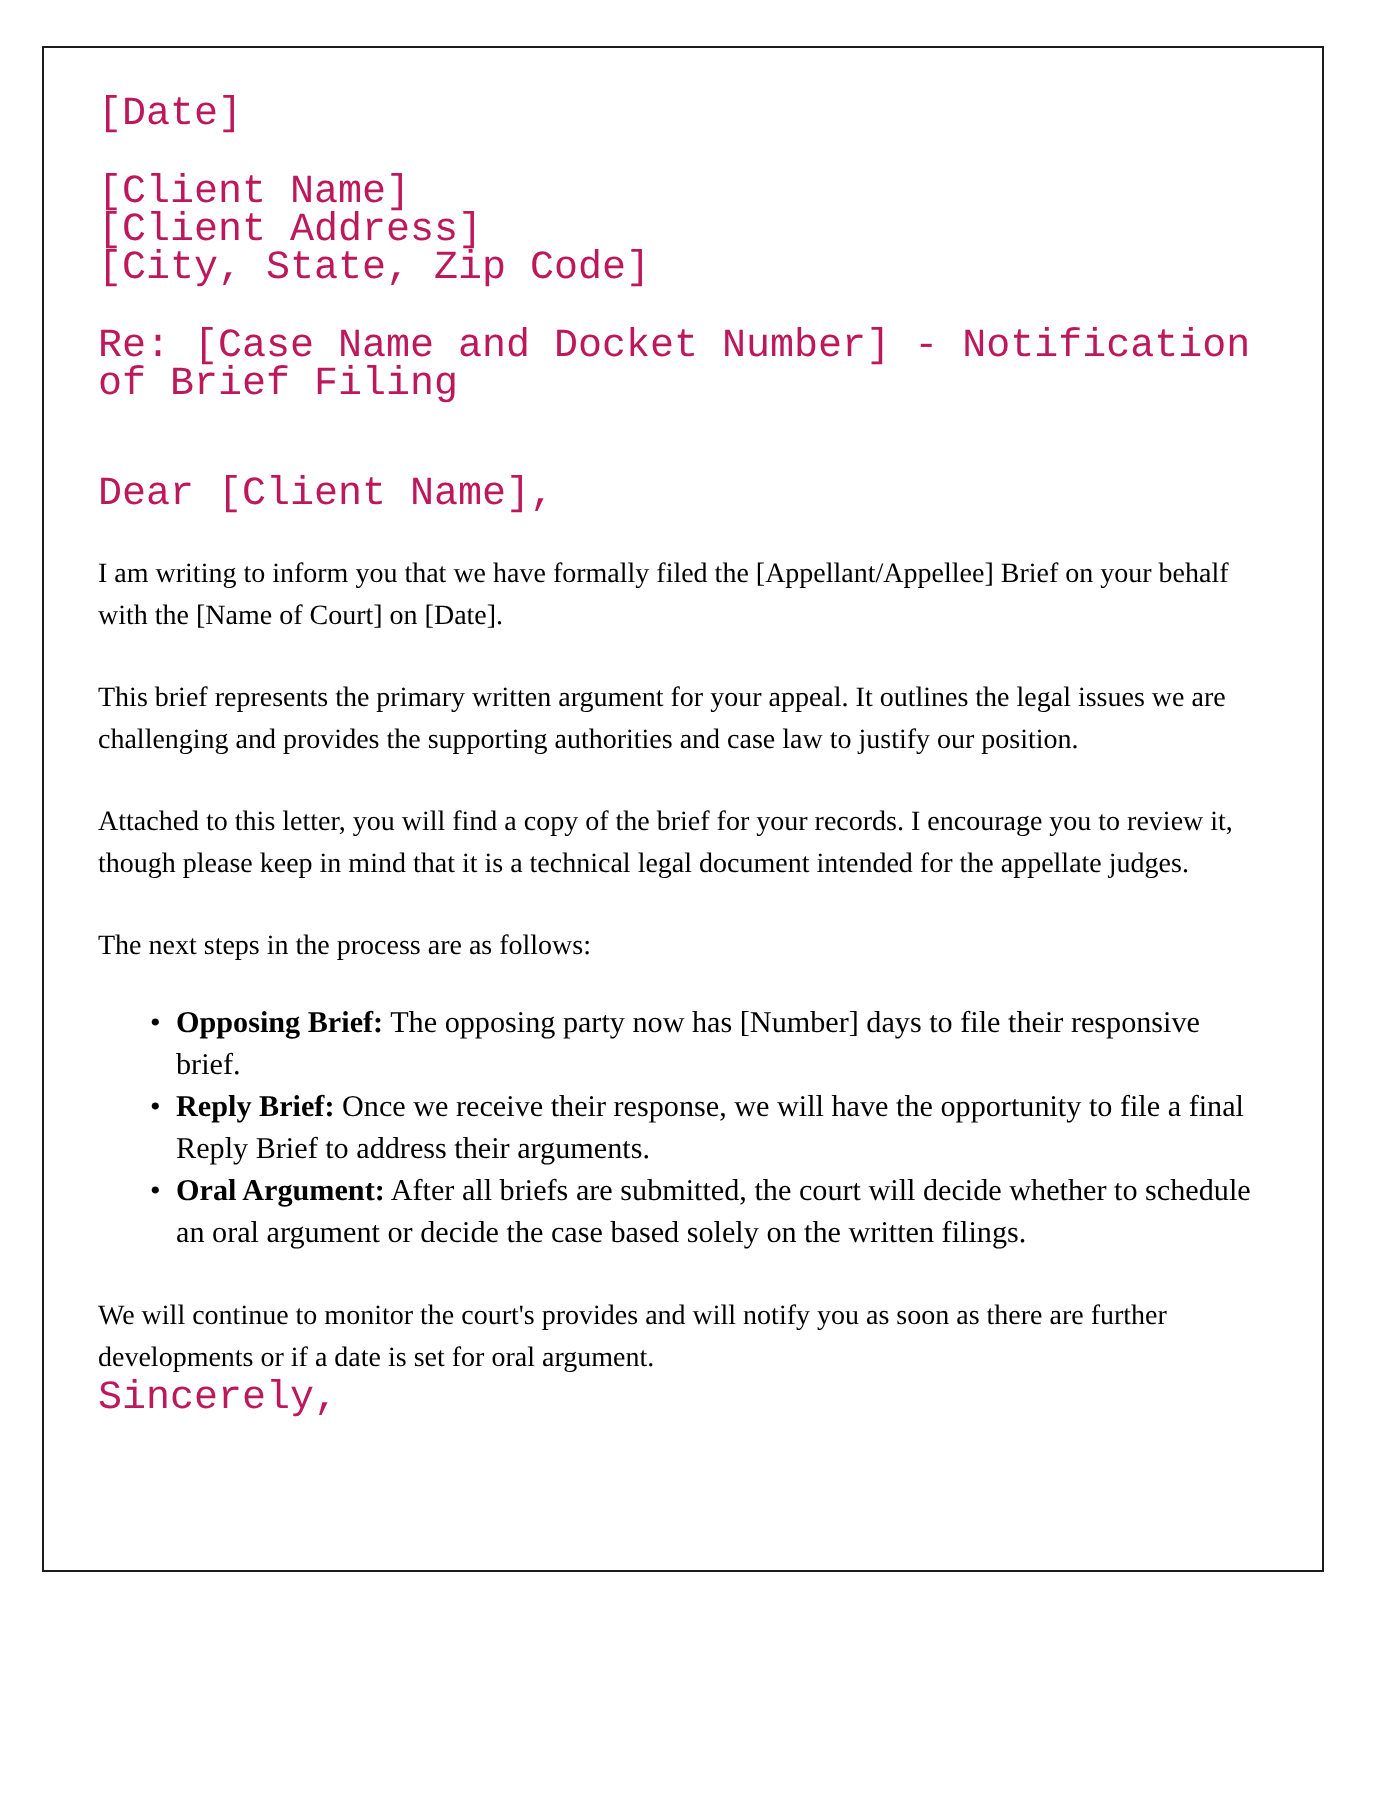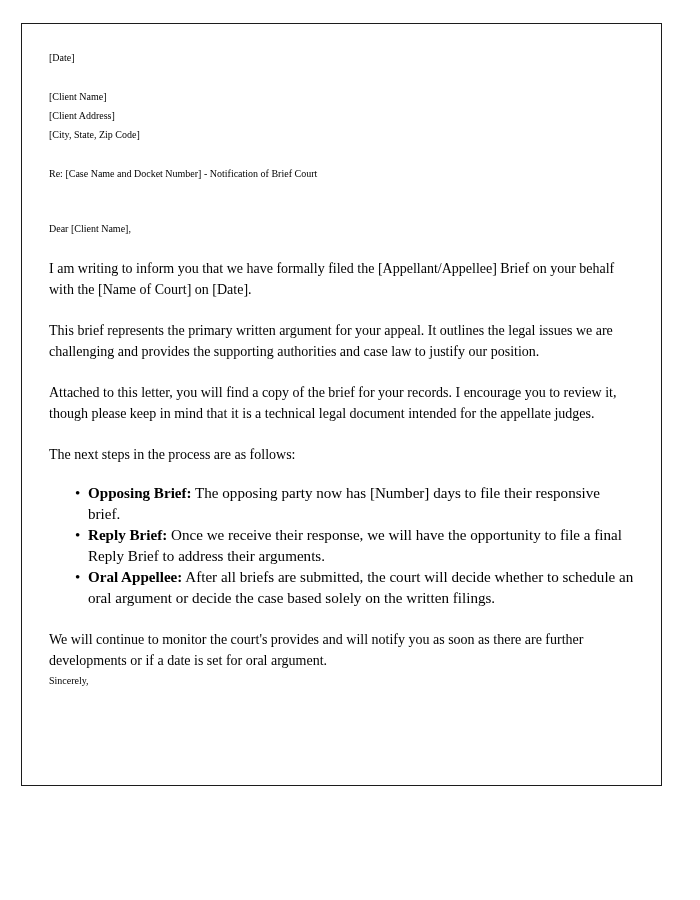--- a/index.html
+++ b/index.html
@@ -28,24 +28,25 @@
   }
 
   .letter {
     position: absolute;
     left: 27px;
     top: 24px;
     width: 585px;
   }
 
   .line {
-    font-size: 10px;
+    font-size: 20px;
     line-height: 19px;
-    color: #000000;
+    color: #be185d;
     white-space: pre-wrap;
+    font-family: Liberation Mono, monospace;
   }
 
   
   .blk-date        { margin-top: 0px; }
   .blk-address     { margin-top: 20px; }
   .blk-re          { margin-top: 20px; }
   .blk-salutation  { margin-top: 36px; }
   .blk-para        { margin-top: 20px; }
   .blk-list        { margin-top: 18px; }
   .blk-sincerely   { }
@@ -90,21 +91,21 @@
       <div class="line">[Date]</div>
     </div>
 
     <div class="blk-address">
       <div class="line">[Client Name]</div>
       <div class="line">[Client Address]</div>
       <div class="line">[City, State, Zip Code]</div>
     </div>
 
     <div class="blk-re">
-      <div class="line">Re: [Case Name and Docket Number] - Notification of Brief Court</div>
+      <div class="line">Re: [Case Name and Docket Number] - Notification of Brief Filing</div>
     </div>
 
     <div class="blk-salutation">
       <div class="line">Dear [Client Name],</div>
     </div>
 
     <div class="blk-para">
       <p class="para">I am writing to inform you that we have formally filed the [Appellant/Appellee] Brief on your behalf with the [Name of Court] on [Date].</p>
     </div>
 
@@ -122,21 +123,21 @@
 
     <div class="blk-list">
       <ul class="steps">
         <li>
           <span class="bullet">•</span><b>Opposing Brief:</b><span> The opposing party now has [Number] days to file their responsive brief.</span>
         </li>
         <li>
           <span class="bullet">•</span><b>Reply Brief:</b><span> Once we receive their response, we will have the opportunity to file a final Reply Brief to address their arguments.</span>
         </li>
         <li>
-          <span class="bullet">•</span><b>Oral Appellee:</b><span> After all briefs are submitted, the court will decide whether to schedule an oral argument or decide the case based solely on the written filings.</span>
+          <span class="bullet">•</span><b>Oral Argument:</b><span> After all briefs are submitted, the court will decide whether to schedule an oral argument or decide the case based solely on the written filings.</span>
         </li>
       </ul>
     </div>
 
     <div class="blk-para">
       <p class="para">We will continue to monitor the court's provides and will notify you as soon as there are further developments or if a date is set for oral argument.</p>
     </div>
 
 
     <div class="blk-sincerely">

